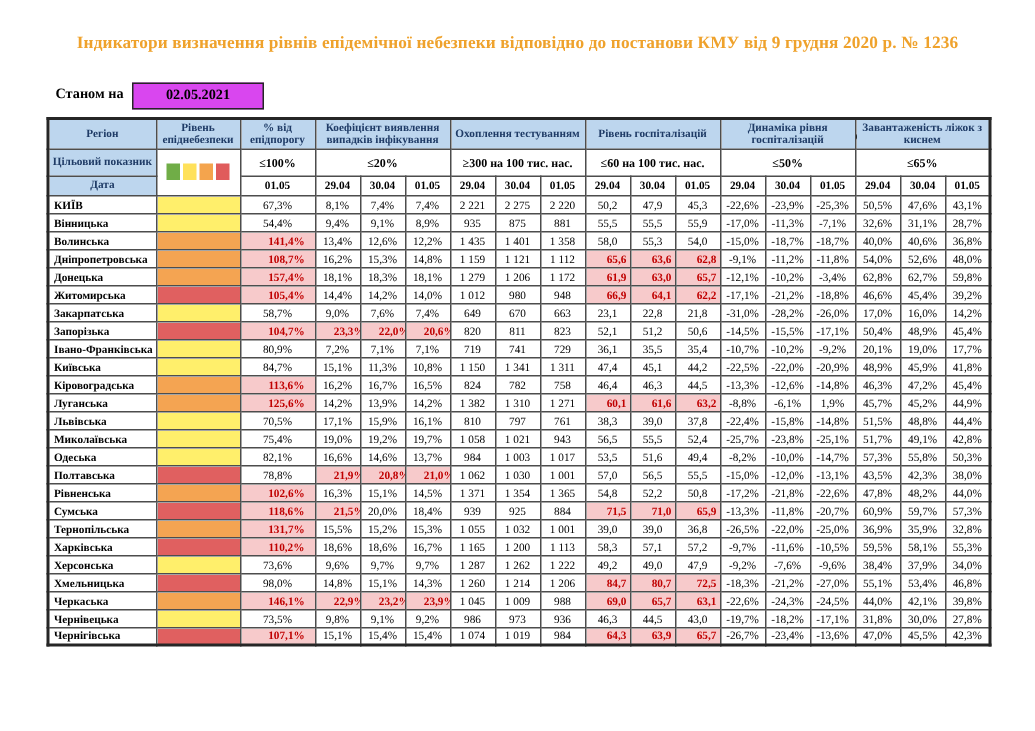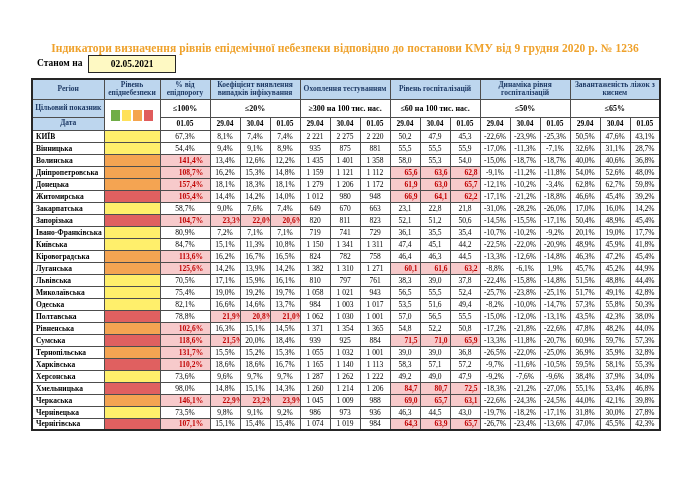--- a/index.html
+++ b/index.html
@@ -3,28 +3,28 @@
 <meta charset="utf-8">
 <style>
   html,body{margin:0;padding:0;}
   body{
     width:690px;height:487px;background:#ffffff;
     font-family:"Liberation Serif","DejaVu Serif",serif;
     position:relative;overflow:hidden;
   }
   .page{position:absolute;inset:0;}
   .title{
-    position:absolute;top:42px;left:0;width:690px;text-align:center;
+    position:absolute;top:23px;left:0;width:690px;text-align:center;
     font-weight:bold;font-size:11.5px;color:#EFA22C;letter-spacing:.1px;
   }
   .metarow{position:absolute;top:55px;left:0;width:690px;height:18px;font-size:9.5px;font-weight:bold;color:#000;}
   .asof-label{position:absolute;left:37px;top:3px;}
   .asof-box{
     position:absolute;left:88px;top:0;width:86px;height:16px;line-height:16px;
-    background:#fef9c3;border:1px solid #262626;text-align:center;font-weight:bold;
+    background:#d946ef;border:1px solid #262626;text-align:center;font-weight:bold;
   }
   .avail{position:absolute;right:35px;top:3px;text-align:right;margin-top:28px;}
   table{
     position:absolute;left:31px;top:78px;width:628px;
     border-collapse:collapse;table-layout:fixed;
     border:2px solid #262626;
   }
   td,th{
     border:1px solid #4d4d4d;padding:0;margin:0;overflow:hidden;
     white-space:nowrap;text-align:center;vertical-align:middle;
@@ -496,21 +496,21 @@
           <td class="num">32,8%</td>
         </tr>
         <tr class="dr">
           <td class="region">Харківська</td>
           <td style="background: rgb(224, 96, 96);"></td>
           <td class="num hl">110,2%</td>
           <td class="num">18,6%</td>
           <td class="num">18,6%</td>
           <td class="num">16,7%</td>
           <td class="num">1 165</td>
-          <td class="num">1 140</td>
+          <td class="num">1 200</td>
           <td class="num">1 113</td>
           <td class="num">58,3</td>
           <td class="num">57,1</td>
           <td class="num">57,2</td>
           <td class="num">-9,7%</td>
           <td class="num">-11,6%</td>
           <td class="num">-10,5%</td>
           <td class="num">59,5%</td>
           <td class="num">58,1%</td>
           <td class="num">55,3%</td>

